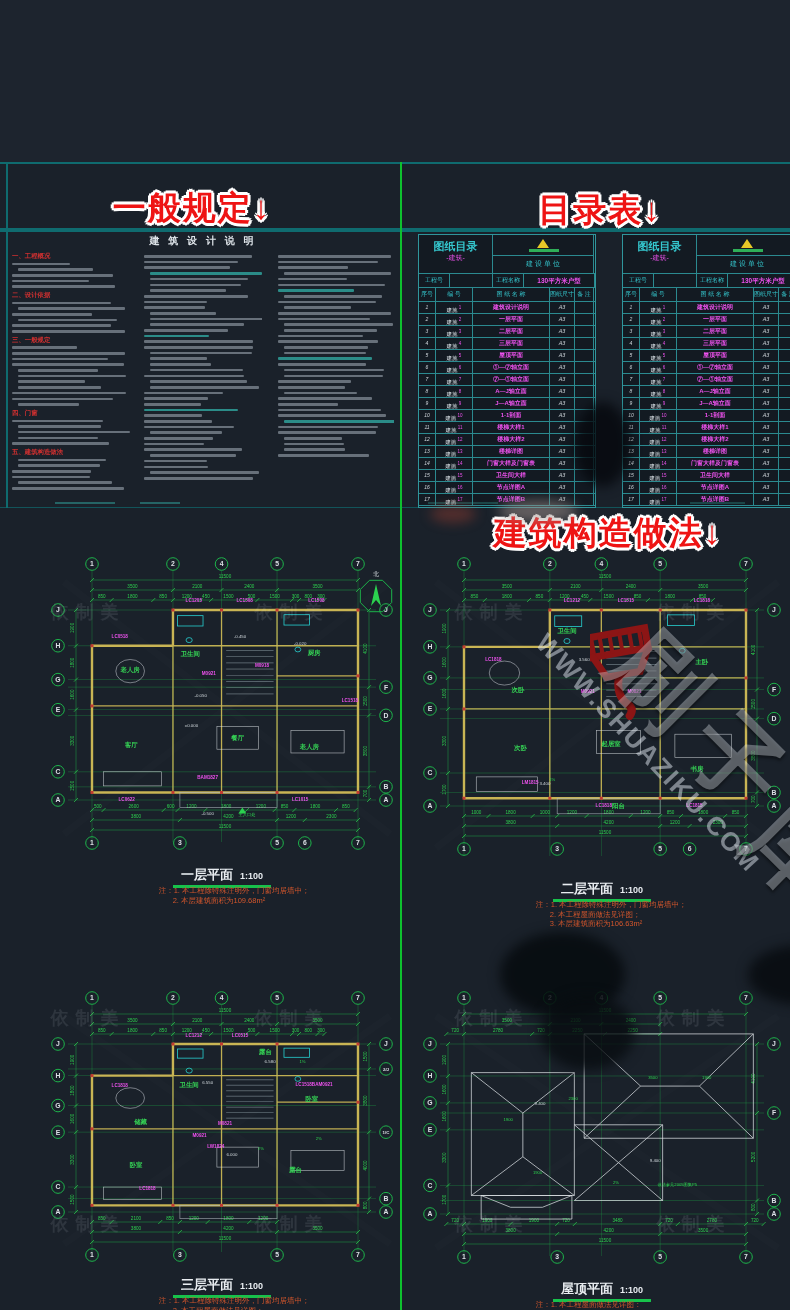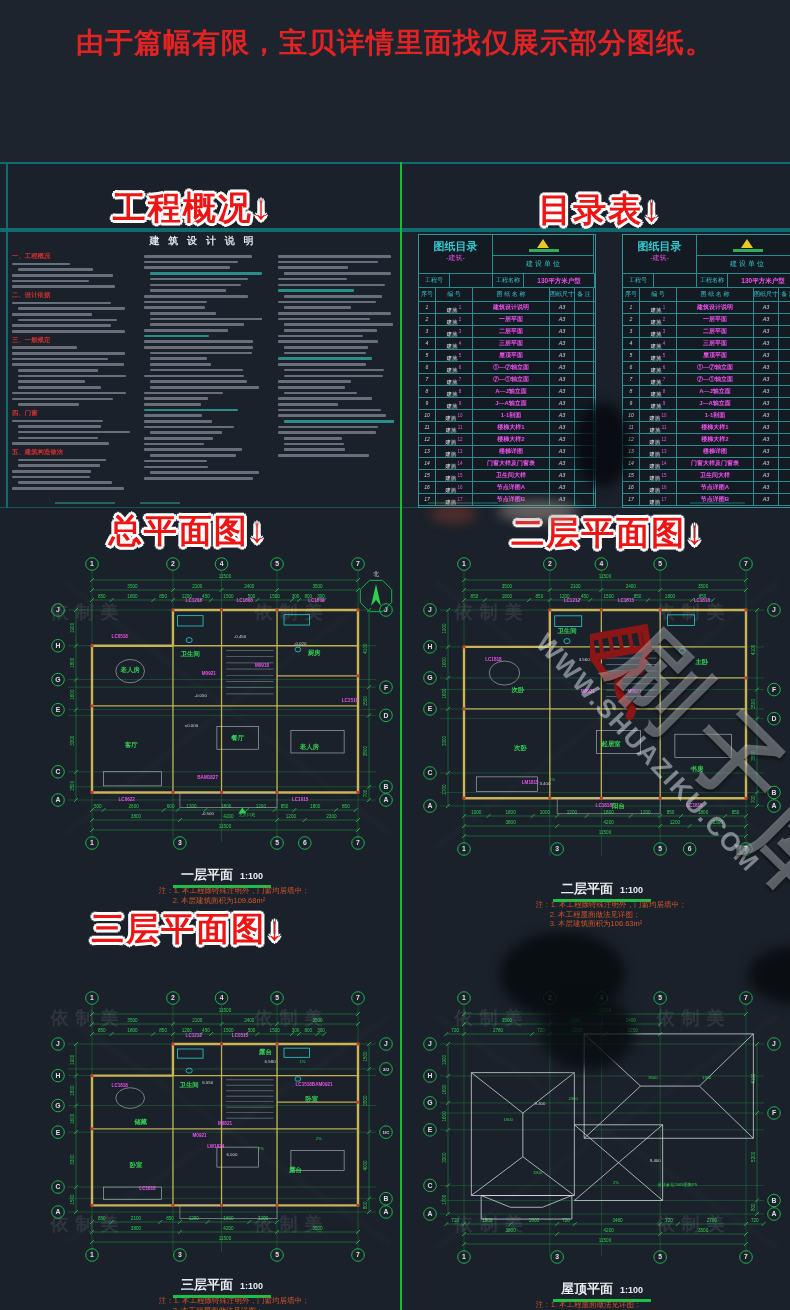--- a/index.html
+++ b/index.html
@@ -50,38 +50,35 @@
   .smudge{position:absolute;filter:blur(6px);border-radius:50%;}
   .cbar{position:absolute;height:2px;background:#2fa7a0;opacity:.5;}
 </style>
 </head>
 <body>
 
 <div id="page">
 
   <div class="sheetbg"></div>
 
-  <div id="headline" class="abs">由于篇幅有限，宝贝详情里面找仅展示部分图纸。</div>
 
   <div class="tealline" style="left:0;top:162px;width:790px;height:2px;"></div>
   <div class="tealline" style="left:6px;top:162px;width:2px;height:346px;"></div>
   <div class="tealline" style="left:0;top:228px;width:790px;height:4px;"></div>
   <div class="tealline" style="left:0;top:507px;width:790px;height:1px;opacity:.7;"></div>
   <div class="greenline" style="left:400px;top:162px;width:2px;height:1148px;"></div>
 
   <div class="cbar" style="left:55px;top:502px;width:60px;"></div>
   <div class="cbar" style="left:140px;top:502px;width:40px;"></div>
   <div class="cbar" style="left:428px;top:502px;width:70px;"></div>
   <div class="cbar" style="left:690px;top:502px;width:55px;"></div>
 
-  <div class="rlabel" style="left:192px;top:208px;">工程概况↓</div>
+  <div class="rlabel" style="left:192px;top:208px;">一般规定↓</div>
   <div class="rlabel" style="left:600px;top:210px;">目录表↓</div>
-  <div class="rlabel" style="left:188px;top:531px;">总平面图↓</div>
-  <div class="rlabel" style="left:608px;top:533px;">二层平面图↓</div>
-  <div class="rlabel" style="left:188px;top:929px;">三层平面图↓</div>
+  <div class="rlabel" style="left:608px;top:533px;">建筑构造做法↓</div>
 
   <div id="nsheet" class="abs">
     <div id="ntitle">建 筑 设 计 说 明</div>
     <div class="ncol" id="ncol1" style="left:2px;width:120px;">
         <div class="nhead">一、工程概况</div>
         <div class="tl" style="width: 48.0027%; margin-left: 0px;"></div>
         <div class="tl" style="width: 62.4619%; margin-left: 6px;"></div>
         <div class="tl" style="width: 84.4685%; margin-left: 0px;"></div>
         <div class="tl" style="width: 64.4656%; margin-left: 0px;"></div>
         <div class="tl" style="width: 85.7537%; margin-left: 0px;"></div>

